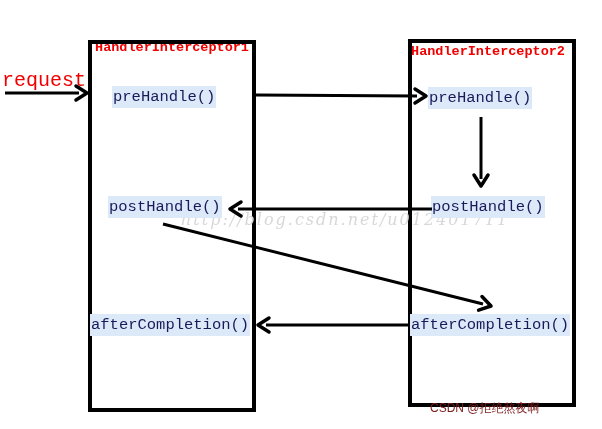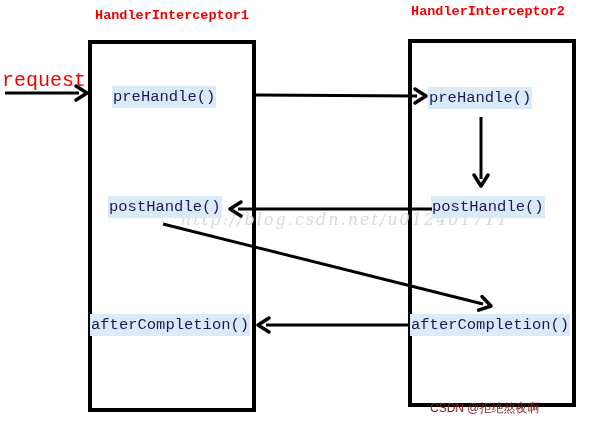--- a/index.html
+++ b/index.html
@@ -2,24 +2,24 @@
 <html><head>
 <meta charset="utf-8">
 <style>
   html,body{margin:0;padding:0;background:#ffffff;}
   .stage{
     position:relative;width:602px;height:429px;background:#ffffff;overflow:hidden;
     font-family:"Liberation Mono",monospace;
   }
   .title{
     position:absolute;color:#f20000;font-weight:bold;font-size:13.5px;
-    text-align:center;white-space:nowrap;letter-spacing:0px;
+    text-align:center;white-space:nowrap;letter-spacing:0px;margin-top:32px;
   }
   .t1{left:88px;top:8px;width:168px;}
-  .t2{left:404px;top:4px;width:168px;}
+  .t2{left:404px;top:12px;width:168px;}
   .box{position:absolute;border:4px solid #000;box-sizing:border-box;background:transparent;}
   .b1{left:88px;top:40px;width:168px;height:372px;}
   .b2{left:408px;top:39px;width:168px;height:368px;}
   .method{
     position:absolute;background:#dce9f8;color:#1a1a5a;font-size:15.5px;
     line-height:22px;height:22px;white-space:nowrap;padding:0 1px;z-index:3;
   }
   .m-pre1{left:112px;top:86px;}
   .m-post1{left:108px;top:196px;}
   .m-after1{left:90px;top:314px;}

